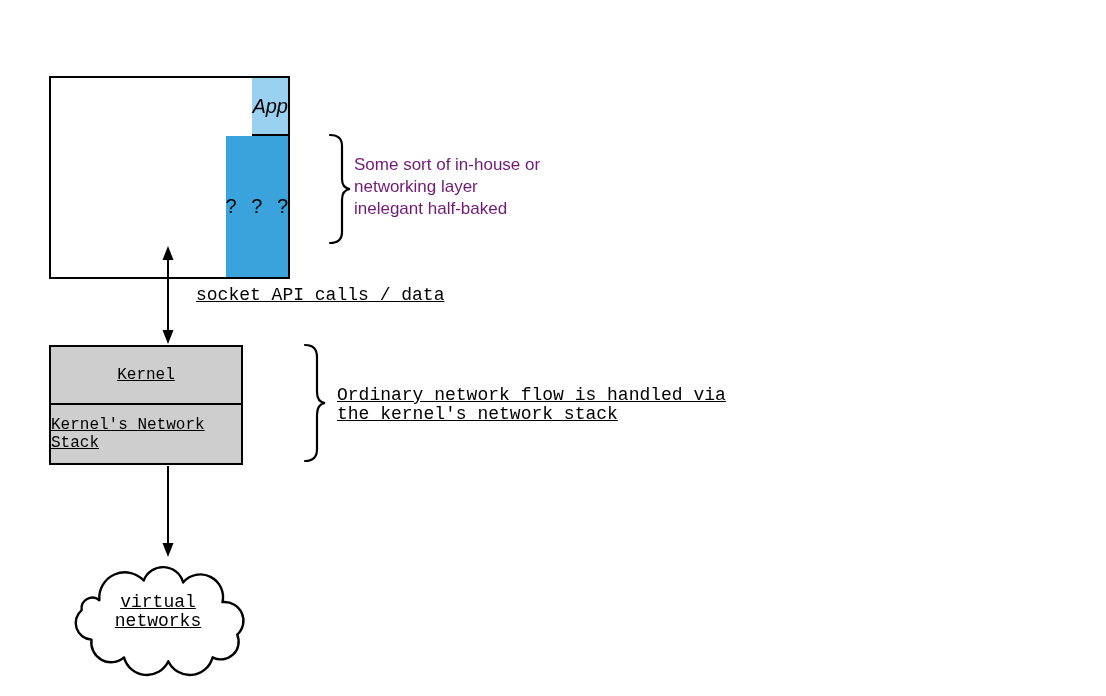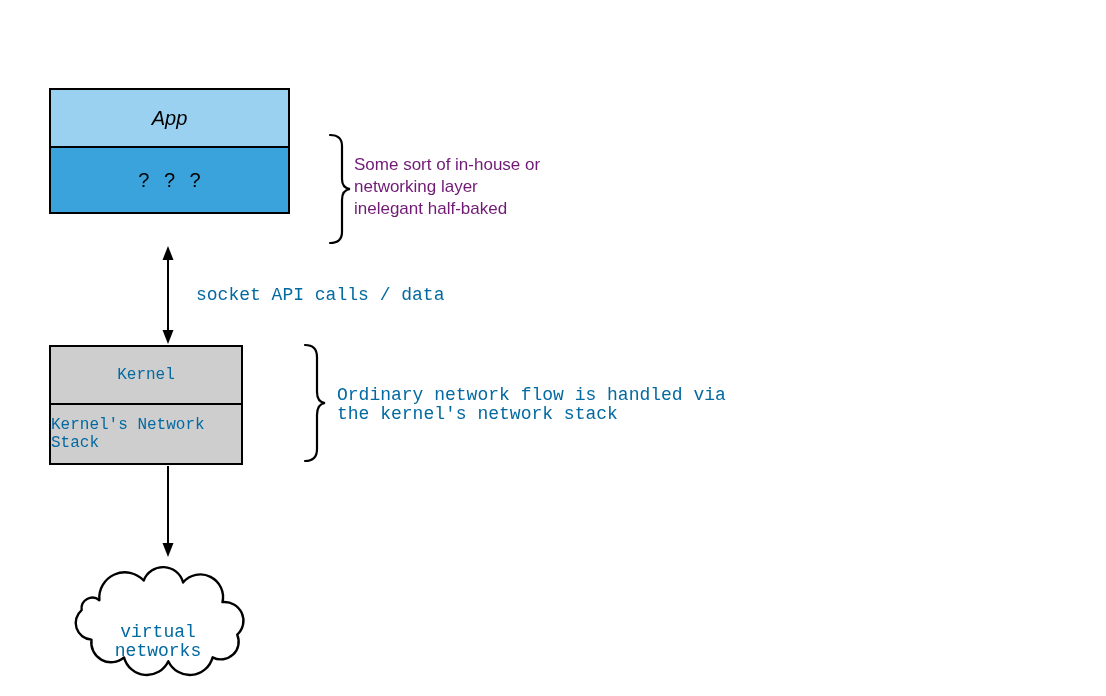--- a/index.html
+++ b/index.html
@@ -26,21 +26,21 @@
     white-space: nowrap;
   }
 
   
   .stack-box {
     box-sizing: border-box;
     border: 2.5px solid #000000;
     display: flex;
     flex-direction: column;
   }
-  .app-box { left: 49px; top: 88px; width: 241px; height: 126px; }
+  .app-box { left: 49px; top: 76px; width: 241px; height: 203px; align-items: flex-end; }
   .kernel-box { left: 49px; top: 345px; width: 194px; height: 120px; }
 
   .stack-section {
     display: flex;
     align-items: center;
     justify-content: center;
   }
   .sec-top { flex: 0 0 56px; border-bottom: 2.5px solid #000000; }
   .sec-bottom { flex: 1 1 auto; }
 
@@ -53,21 +53,22 @@
     font-style: italic;
     color: #000000;
   }
   .qmarks-label {
     font-size: 20px;
     color: #000000;
     word-spacing: 9px;
   }
   .mono {
     font-family: "Liberation Mono", "DejaVu Sans Mono", monospace;
-    color: #0369a1;
+    color: #000000;
+    text-decoration: underline;
   }
   .box-mono-label { font-size: 16px; }
 
   .annotation-sans {
     left: 354px;
     top: 154px;
     font-size: 17px;
     line-height: 22px;
     color: #701a75;
     white-space: nowrap;
@@ -81,21 +82,21 @@
   }
   .socket-label {
     left: 196px;
     top: 285px;
     font-size: 18px;
     line-height: 20px;
     white-space: nowrap;
   }
   .cloud-label {
     left: 158px;
-    top: 623px;
+    top: 593px;
     transform: translateX(-50%);
     font-size: 18px;
     line-height: 19px;
     text-align: center;
     white-space: nowrap;
   }
   svg { display: block; overflow: visible; }
 </style>
 </head>
 <body>

